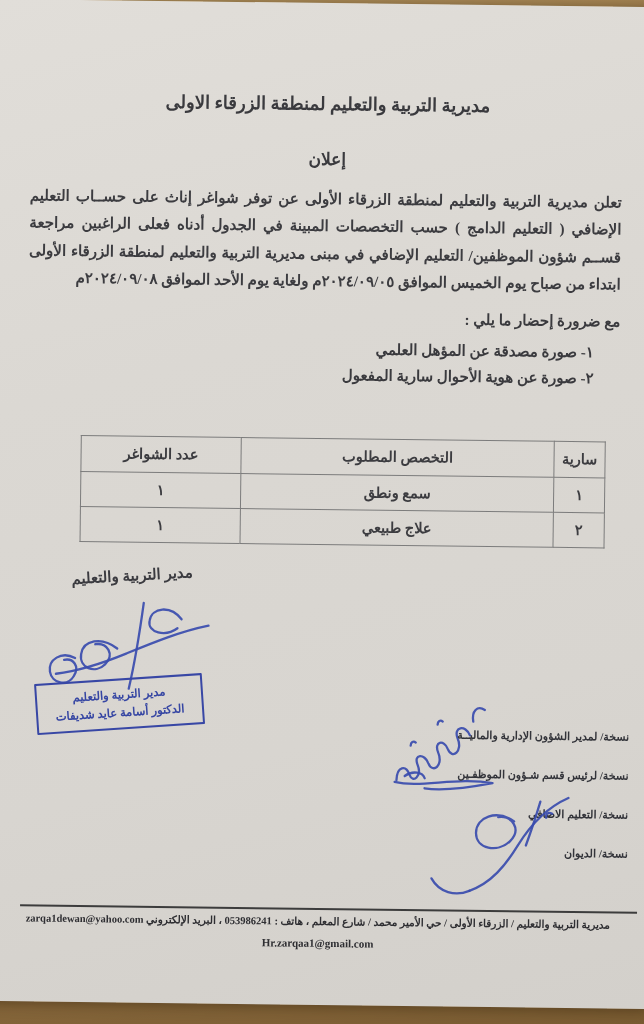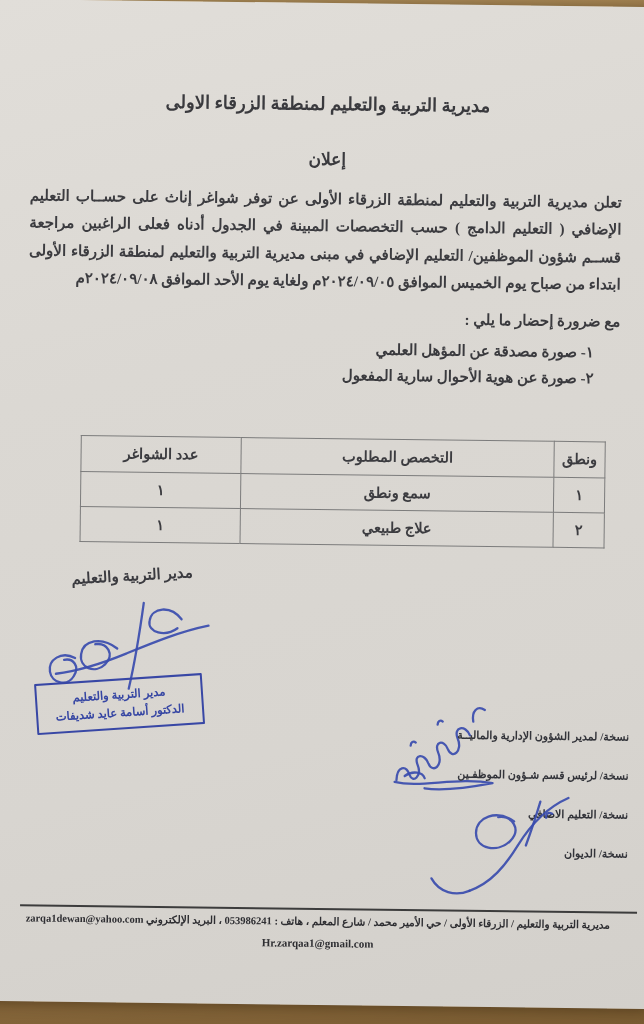--- a/index.html
+++ b/index.html
@@ -89,21 +89,21 @@
 
   <div class="req-intro">مع ضرورة إحضار ما يلي :</div>
   <div class="req-list">
     <div class="req-item">١- صورة مصدقة عن المؤهل العلمي</div>
     <div class="req-item">٢- صورة عن هوية الأحوال سارية المفعول</div>
   </div>
 
   <table class="vacancy-table">
     <thead>
       <tr>
-        <th class="col-num">ونطق</th>
+        <th class="col-num">سارية</th>
         <th class="col-spec">التخصص المطلوب</th>
         <th class="col-vac">عدد الشواغر</th>
       </tr>
     </thead>
     <tbody>
       <tr>
         <td>١</td>
         <td>سمع ونطق</td>
         <td>١</td>
       </tr>

